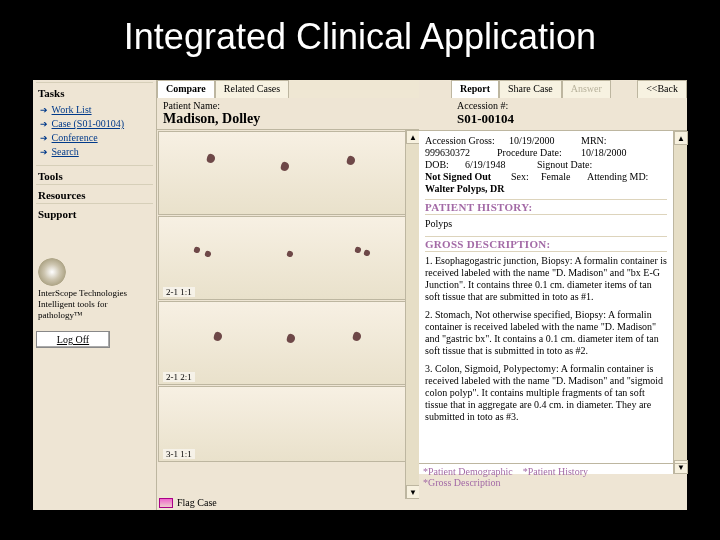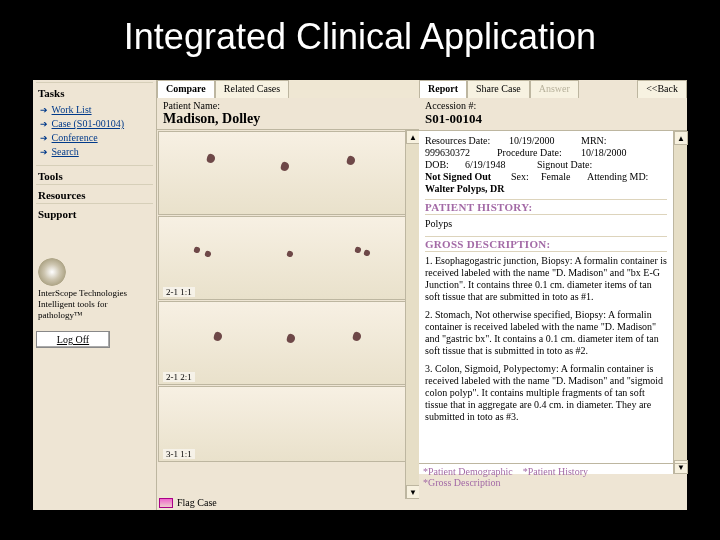--- a/index.html
+++ b/index.html
@@ -161,21 +161,21 @@
     gap:4px;
     cursor:pointer;
   }
   .flag-icon {
     width:14px;height:10px;
     background:linear-gradient(#e6c, #ecc);
     border:1px solid #a08;
   }
   .col-right {
     position:absolute;
-    left:386px; top:0; bottom:0; right:0;
+    left:386px; top:0; bottom:0; right:0;padding-left:32px;
   }
   .rt-tabs {
     display:flex;
     height:18px;
     font-size:10px;
   }
   .rt-tabs .tab { flex:0 0 auto; }
   .acc-row {
     padding: 2px 6px 0;
     font-size: 10px;
@@ -326,21 +326,21 @@
       <div class="tab">Share Case</div>
       <div class="tab ghost">Answer</div>
       <div class="tab" style="margin-left:auto">&lt;&lt;Back</div>
     </div>
     <div class="acc-row"><span>Accession #:</span></div>
     <div class="acc-val">S01-00104</div>
 
     <div class="report-pane">
       <div class="report-inner">
         <div class="kv">
-          <span class="k">Resources Date:</span>
+          <span class="k">Accession Gross:</span>
             <span class="v">10/19/2000</span>
           <span class="k" style="width:34px">MRN:</span>
             <span class="v">999630372</span>
           <span class="k">Procedure Date:</span>
             <span class="v">10/18/2000</span>
           <span class="k" style="width:34px">DOB:</span>
             <span class="v">6/19/1948</span>
           <span class="k">Signout Date:</span>
             <span class="v" style="font-weight:bold;width:80px">Not Signed Out</span>
           <span class="k" style="width:24px">Sex:</span>

